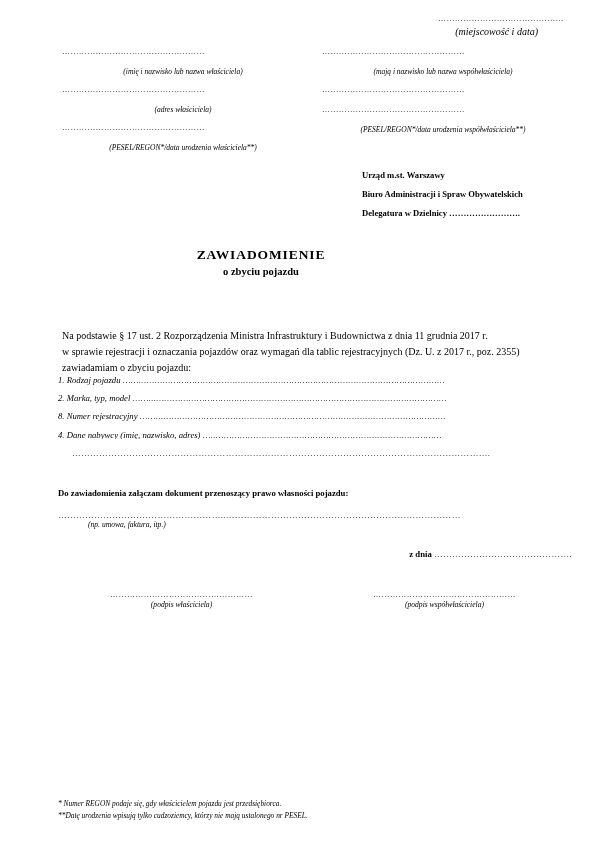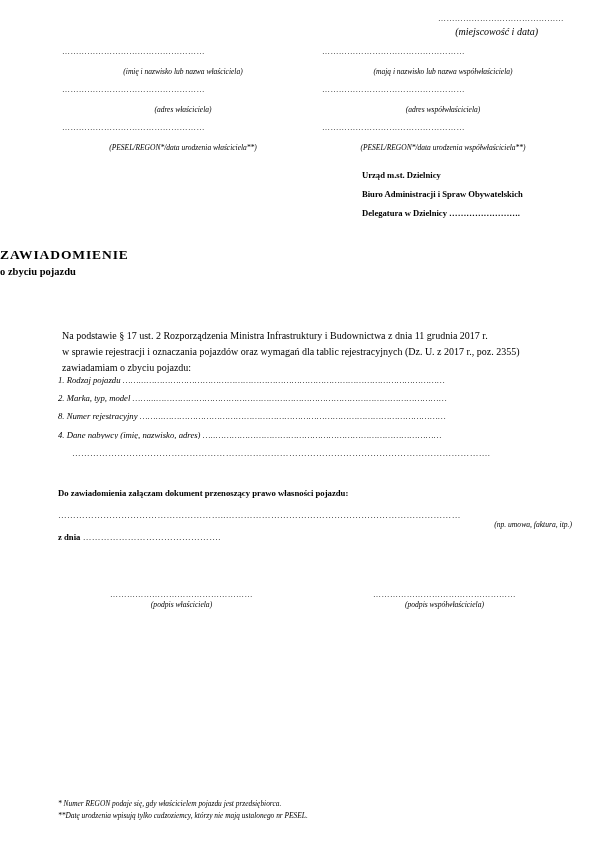--- a/index.html
+++ b/index.html
@@ -82,20 +82,21 @@
   .addressee div {
     white-space: nowrap;
   }
 
   
   .title {
     position: absolute;
     top: 247px;
     left: 0;
     width: 522px;
+    text-align: center;
   }
   .title .t1 {
     font-weight: bold;
     font-size: 13.5px;
     letter-spacing: 0.9px;
   }
   .title .t2 {
     font-weight: bold;
     font-size: 10.5px;
     margin-top: 3px;
@@ -155,27 +156,28 @@
   .attach .dotline {
     margin-top: 12px;
     font-size: 8.7px;
     letter-spacing: 0.35px;
     white-space: nowrap;
     overflow: hidden;
   }
   .attach .sub {
     font-style: italic;
     font-size: 7.6px;
-    text-align: right;
+    text-align: left;
     margin-top: 0px;
     padding-left: 30px;
   }
   .attach .fromdate {
-    margin-top: 3px;
-    font-size: 8.7px;
+    margin-top: 20px;
+    font-size: 8.7px;
+    text-align: right;
   }
   .attach .fromdate b {
     font-weight: bold;
   }
   .attach .fromdate .dots {
     letter-spacing: 0.35px;
   }
 
   
   .signs {
@@ -241,33 +243,32 @@
         </div>
       </div>
 
       <div class="owner-col">
         <div class="field">
           <div class="line">……………………………………………</div>
           <div class="caption">(mają i nazwisko lub nazwa współwłaściciela)</div>
         </div>
         <div class="field">
           <div class="line">……………………………………………</div>
-          <div class="caption">(adres współwłaściciela)</div>
         </div>
         <div class="field">
           <div class="line">……………………………………………</div>
           <div class="caption">(PESEL/REGON*/data urodzenia współwłaściciela**)</div>
         </div>
       </div>
 
     </div>
   </div>
 
   <div class="addressee">
-    <div>Urząd m.st. Dzielnicy</div>
+    <div>Urząd m.st. Warszawy</div>
     <div>Biuro Administracji i Spraw Obywatelskich</div>
     <div>Delegatura w Dzielnicy …………………….</div>
   </div>
 
   <div class="title">
     <div class="t1">ZAWIADOMIENIE</div>
     <div class="t2">o zbyciu pojazdu</div>
   </div>
 
   <div class="legal">

